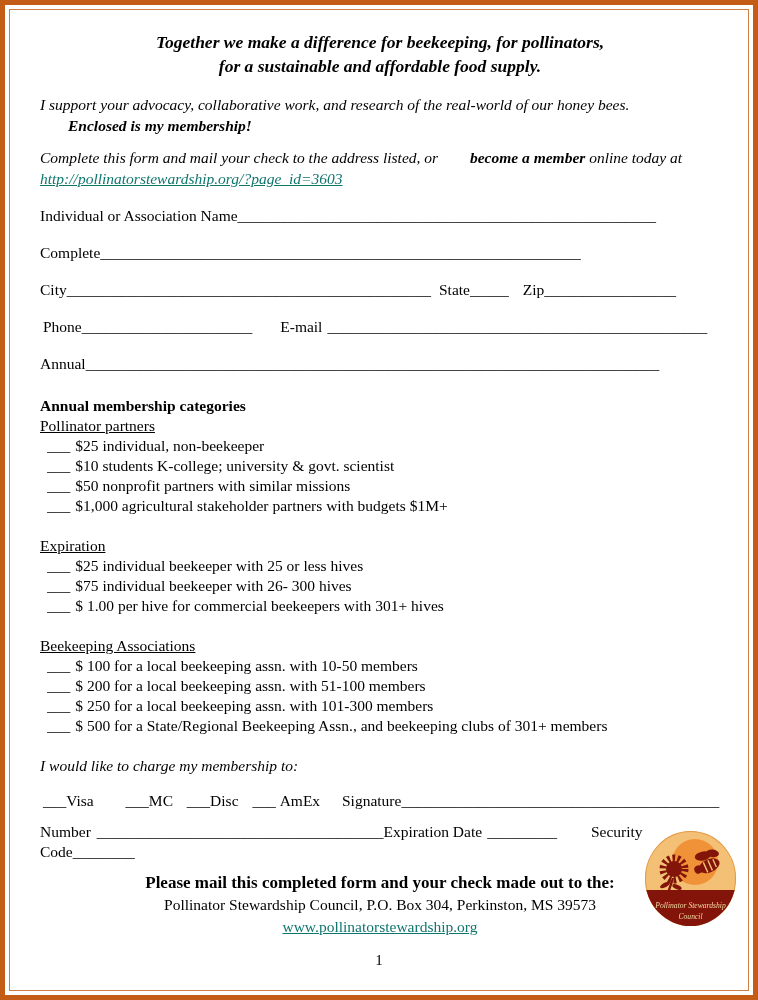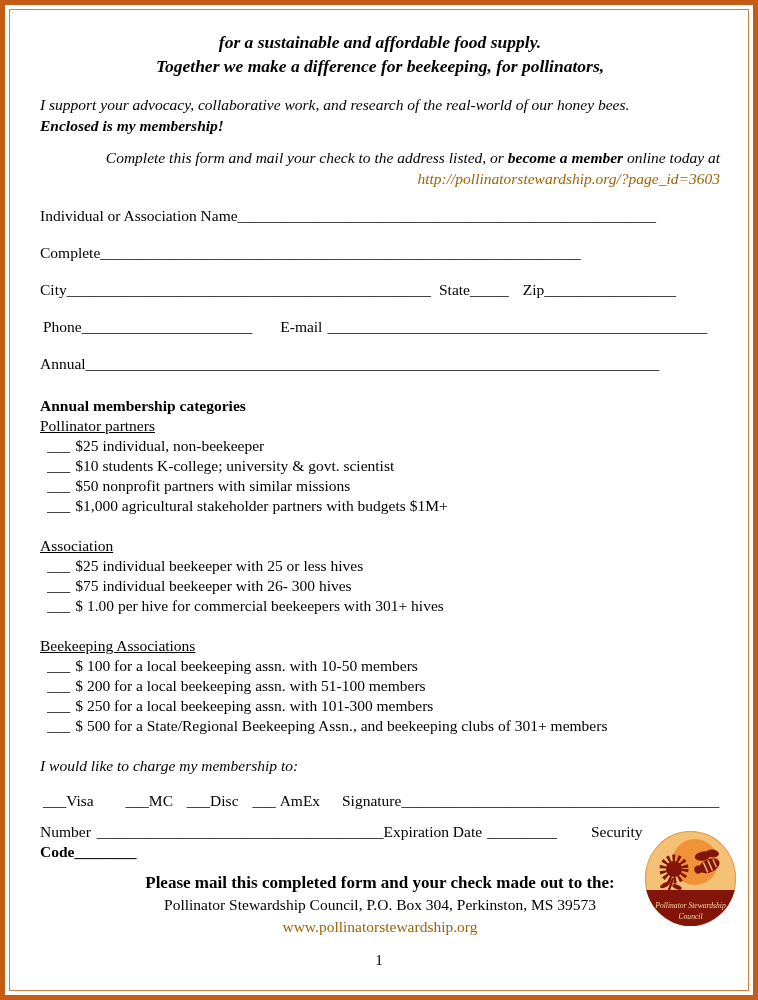--- a/index.html
+++ b/index.html
@@ -13,23 +13,23 @@
     border:1px solid #cd7f44;
     padding:10px 28px 0 30px;
     position:relative;
     font-family:"Liberation Serif","DejaVu Serif",serif;
     font-size:15.5px;color:#000;line-height:20px;
     overflow:hidden;
   }
   .title{margin-top:10px;text-align:center;font-weight:bold;font-style:italic;
          font-size:17.5px;line-height:24px;}
   .intro{margin:16px 0 0 0;font-style:italic;line-height:21px;}
-  .intro2{margin:11px 0 0 0;font-style:italic;line-height:21px;text-align:right;}
-  b,strong{font-weight:bold;}
-  .link{color:#a16207;cursor:pointer;}
+  .intro2{margin:11px 0 0 0;font-style:italic;line-height:21px;}
+  b,strong{font-weight:bold;margin-left:28px;}
+  .link{color:#0f766e;text-decoration:underline;cursor:pointer;}
   .field{margin-top:17px;white-space:nowrap;overflow:hidden;}
   .blank{white-space:pre;}
   .sp8{margin-left:8px;}
   .sp14{margin-left:14px;}
   .sp5{margin-left:5px;}
   .sp28{margin-left:28px;}
   .indent3{padding-left:3px;}
   .mem-heading{margin-top:22px;font-weight:bold;}
   .sec-title{text-decoration:underline;}
   .section{margin-top:0;}
@@ -38,36 +38,36 @@
   .opt .blank{margin-right:5px;}
   .charge{margin-top:20px;font-style:italic;}
   .cards-row{margin-top:15px;white-space:nowrap;overflow:hidden;}
   .card-opt{margin-right:10px;}
   .card-opt.first{margin-right:28px;}
   .card-opt .lbl-gap{margin-left:4px;}
   .sig-label{margin-left:8px;}
   .numrow{margin-top:11px;white-space:nowrap;overflow:hidden;}
   .ml6{margin-left:6px;}
   .ml34{margin-left:34px;}
-  .coderow{white-space:nowrap;font-weight:bold;}
+  .coderow{white-space:nowrap;}
   .mailhead{margin-top:9px;text-align:center;font-weight:bold;font-size:17px;line-height:23px;}
   .addrline{text-align:center;line-height:22px;}
   .webline{text-align:center;line-height:22px;}
   .pagenum{position:absolute;left:0;right:0;top:940px;text-align:center;font-size:15px;}
   .logo{position:absolute;top:820px;right:11px;width:93px;height:97px;}
 </style>
 </head>
 <body>
 
 <div class="page">
   <div class="inner">
 
     <div class="title">
+      <div>Together we make a difference for beekeeping, for pollinators,</div>
       <div>for a sustainable and affordable food supply.</div>
-      <div>Together we make a difference for beekeeping, for pollinators,</div>
     </div>
 
     <p class="intro">
       <span>I support your advocacy, collaborative work, and research of the real-world of our honey bees.</span><br>
       <strong>Enclosed is my membership!</strong>
     </p>
 
     <p class="intro2">
       <span>Complete this form and mail your check to the address listed, or </span><strong>become a member</strong><span> online today at</span><br>
       <a class="link">http://pollinatorstewardship.org/?page_id=3603</a>
@@ -97,21 +97,21 @@
 
     <div class="section">
       <div class="sec-title">Pollinator partners</div>
       <div class="opt"><span class="blank">___</span><span>$25 individual, non-beekeeper</span></div>
       <div class="opt"><span class="blank">___</span><span>$10 students K-college; university &amp; govt. scientist</span></div>
       <div class="opt"><span class="blank">___</span><span>$50 nonprofit partners with similar missions</span></div>
       <div class="opt"><span class="blank">___</span><span>$1,000 agricultural stakeholder partners with budgets $1M+</span></div>
     </div>
 
     <div class="section gap">
-      <div class="sec-title">Association</div>
+      <div class="sec-title">Expiration</div>
       <div class="opt"><span class="blank">___</span><span>$25 individual beekeeper with 25 or less hives</span></div>
       <div class="opt"><span class="blank">___</span><span>$75 individual beekeeper with 26- 300 hives</span></div>
       <div class="opt"><span class="blank">___</span><span>$ 1.00 per hive for commercial beekeepers with 301+ hives</span></div>
     </div>
 
     <div class="section gap">
       <div class="sec-title">Beekeeping Associations</div>
       <div class="opt"><span class="blank">___</span><span>$ 100 for a local beekeeping assn. with 10-50 members</span></div>
       <div class="opt"><span class="blank">___</span><span>$ 200 for a local beekeeping assn. with 51-100 members</span></div>
       <div class="opt"><span class="blank">___</span><span>$ 250 for a local beekeeping assn. with 101-300 members</span></div>

